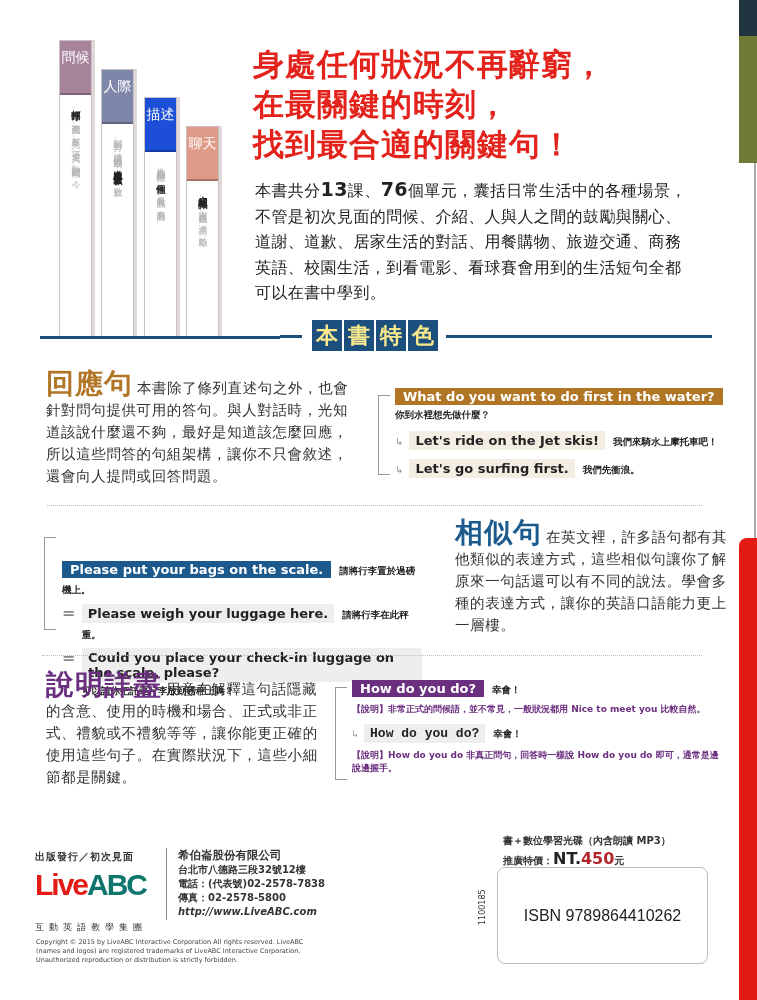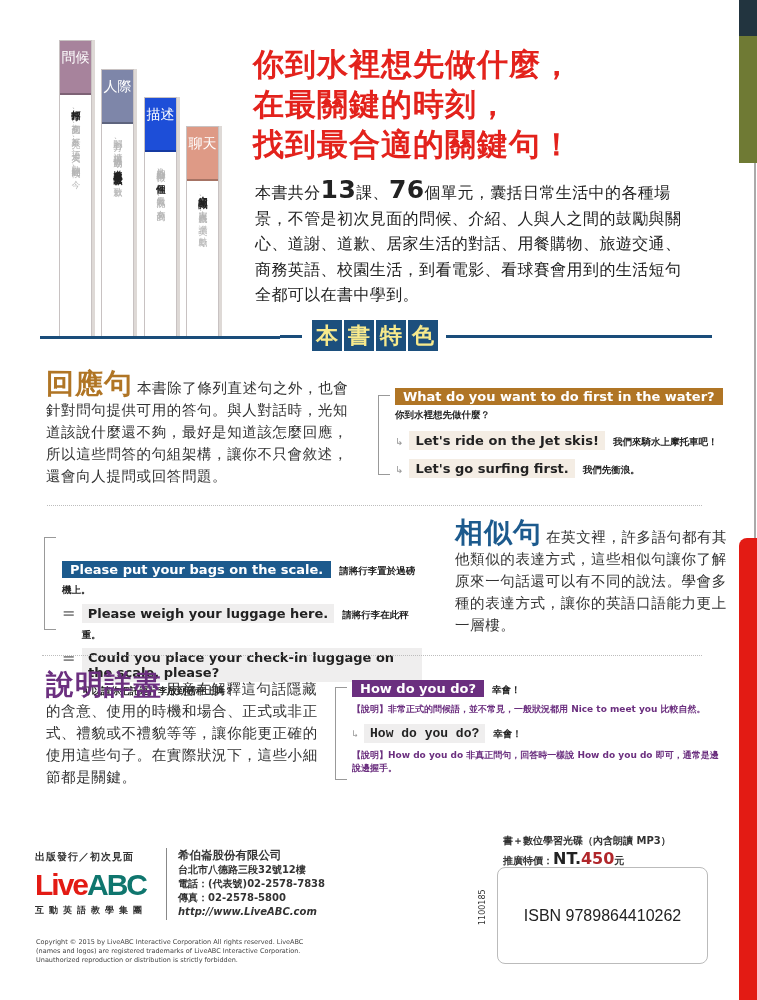--- a/index.html
+++ b/index.html
@@ -15,21 +15,21 @@
   
   .bar { position: absolute; width: 33px; background: #fff; border: 1px solid #c8c2c2; box-shadow: 3px 0 0 #ded9d6; }
   .bar .cap { width: 100%; display: flex; flex-direction: column; align-items: center; padding-top: 8px; color: #fff; font-size: 14px; line-height: 16px; border-bottom: 2px solid rgba(0,0,0,0.25); }
   .bar .cap span { display: block; }
   .bar .txt { writing-mode: vertical-rl; font-size: 9px; color: #b5b5b5; padding: 8px 0 0 0; margin: 0 auto; line-height: 11px; letter-spacing: 1px; }
   .bar .txt b { color: #222; font-weight: bold; }
   .baseline { position: absolute; left: 40px; top: 336px; width: 240px; height: 3px; background: #1a4d7a; }
 
   .headline { position: absolute; left: 253px; top: 44px; color: #e3221c; font-size: 31px; font-weight: bold; line-height: 40px; letter-spacing: 1px; }
   .intro { position: absolute; left: 255px; top: 177px; width: 440px; font-size: 16px; line-height: 25.5px; color: #222; letter-spacing: 0.4px; }
-  .intro b { font-size: 25px; }
+  .intro b { font-size: 19px; }
 
   .feat-row { position: absolute; left: 280px; top: 320px; width: 420px; height: 32px; }
   .feat-line-l { position: absolute; left: 0; top: 15px; width: 22px; height: 3px; background: #1a4d7a; }
   .feat-line-r { position: absolute; left: 166px; top: 15px; width: 266px; height: 3px; background: #1a4d7a; }
   .feat-boxes { position: absolute; left: 32px; top: 0; display: flex; gap: 2px; }
   .feat-boxes span { width: 30px; height: 31px; background: #1c4f7d; color: #f7e98c; font-size: 22px; font-weight: bold; display: flex; align-items: center; justify-content: center; }
 
   .sec-title { font-size: 28px; font-weight: bold; display: inline; letter-spacing: 1px; }
   .sec-body { font-size: 14.5px; line-height: 22px; color: #333; letter-spacing: 0.6px; }
 
@@ -57,21 +57,21 @@
   .ex3 .hdr { background: #6b2f7f; font-size: 13px; }
   .ex3 .note { color: #6b2f7f; font-size: 9px; line-height: 13px; font-weight: bold; margin-top: 6px; }
 
   .dots { position: absolute; height: 0; border-top: 1.5px dotted #bdbdbd; }
 
   .pub { position: absolute; left: 35px; top: 850px; }
   .pub-label { font-size: 10px; font-weight: bold; color: #333; letter-spacing: 1px; }
   .logo { font-family: "Liberation Sans", sans-serif; font-weight: bold; font-size: 30px; letter-spacing: -2px; margin-top: 4px; }
   .logo .live { color: #e31b14; }
   .logo .abc { color: #0f766e; }
-  .logo-sub { font-size: 9px; font-weight: bold; color: #333; letter-spacing: 5px; margin-top: 2px; }
+  .logo-sub { font-size: 9px; font-weight: normal; color: #333; letter-spacing: 5px; margin-top: 19px; }
   .vline { position: absolute; left: 166px; top: 848px; width: 1px; height: 72px; background: #888; }
   .company { position: absolute; left: 178px; top: 848px; font-size: 10px; line-height: 14px; font-weight: bold; color: #333; }
   .company .name { font-size: 11.5px; margin-bottom: 1px; }
   .company .url { font-style: italic; }
   .copyright { position: absolute; left: 36px; top: 938px; font-size: 6.5px; line-height: 9px; color: #444; width: 270px; }
 
   .price { position: absolute; left: 503px; top: 832px; font-size: 10px; font-weight: bold; color: #333; line-height: 18px; }
   .price .nt { font-size: 16px; color: #222; }
   .price .num { font-size: 16px; color: #b0262a; }
   .isbn-box { position: absolute; left: 497px; top: 867px; width: 211px; height: 97px; border: 1.5px solid #bbb; border-radius: 8px; display: flex; align-items: center; justify-content: center; font-size: 16px; color: #222; font-family: "Liberation Sans", sans-serif; }
@@ -105,21 +105,21 @@
 </div>
 <div class="bar" style="left:186px; top:126px; height:212px;">
   <div class="cap" style="background:#de9a86; height:54px;">
       <span>聊天</span>
     </div>
   <div class="txt"><b>介紹認識</b><span>、家人與親戚、讚美、鼓勵</span></div>
 </div>
 <div class="baseline"></div>
 
 <div class="headline">
-  <div>你到水裡想先做什麼，</div>
+  <div>身處任何狀況不再辭窮，</div>
   <div>在最關鍵的時刻，</div>
   <div>找到最合適的關鍵句！</div>
 </div>
 
 <div class="intro"><span>本書共分</span><b>13</b><span>課、</span><b>76</b><span>個單元，囊括日常生活中的各種場景，不管是初次見面的問候、介紹、人與人之間的鼓勵與關心、道謝、道歉、居家生活的對話、用餐購物、旅遊交通、商務英語、校園生活，到看電影、看球賽會用到的生活短句全都可以在書中學到。</span></div>
 
 <div class="feat-row">
   <div class="feat-line-l"></div>
   <div class="feat-boxes">
     <span>本</span>

